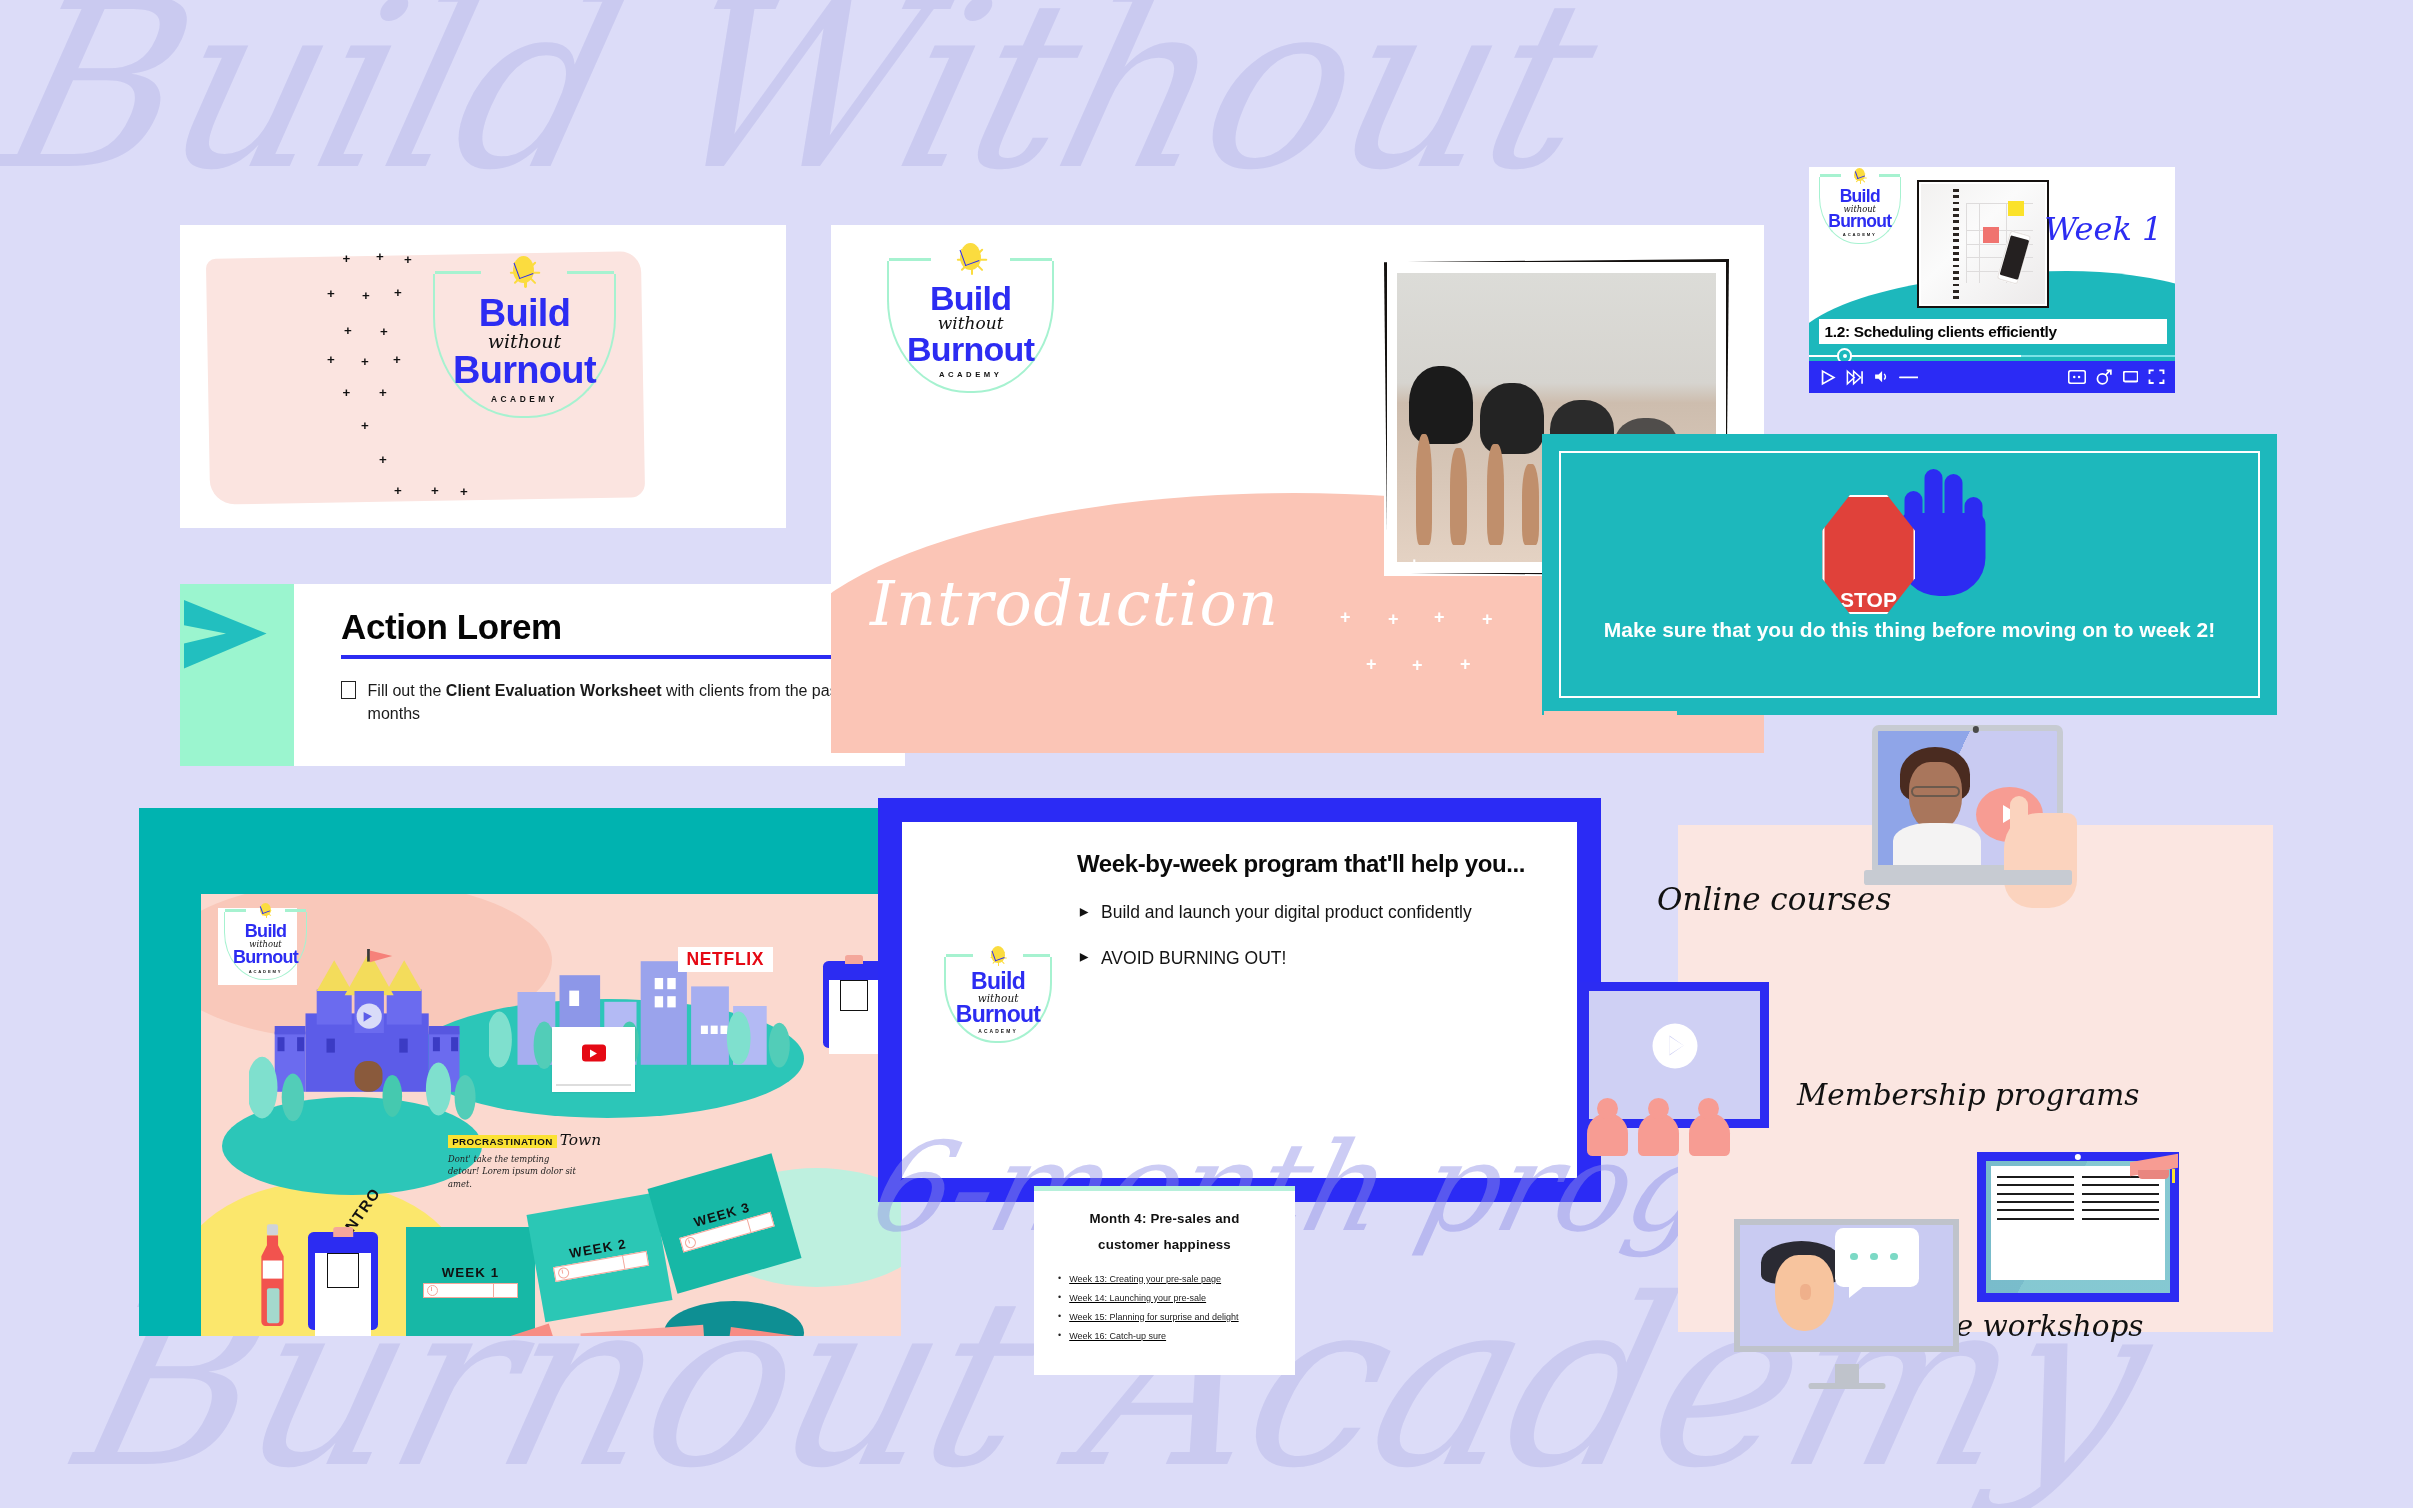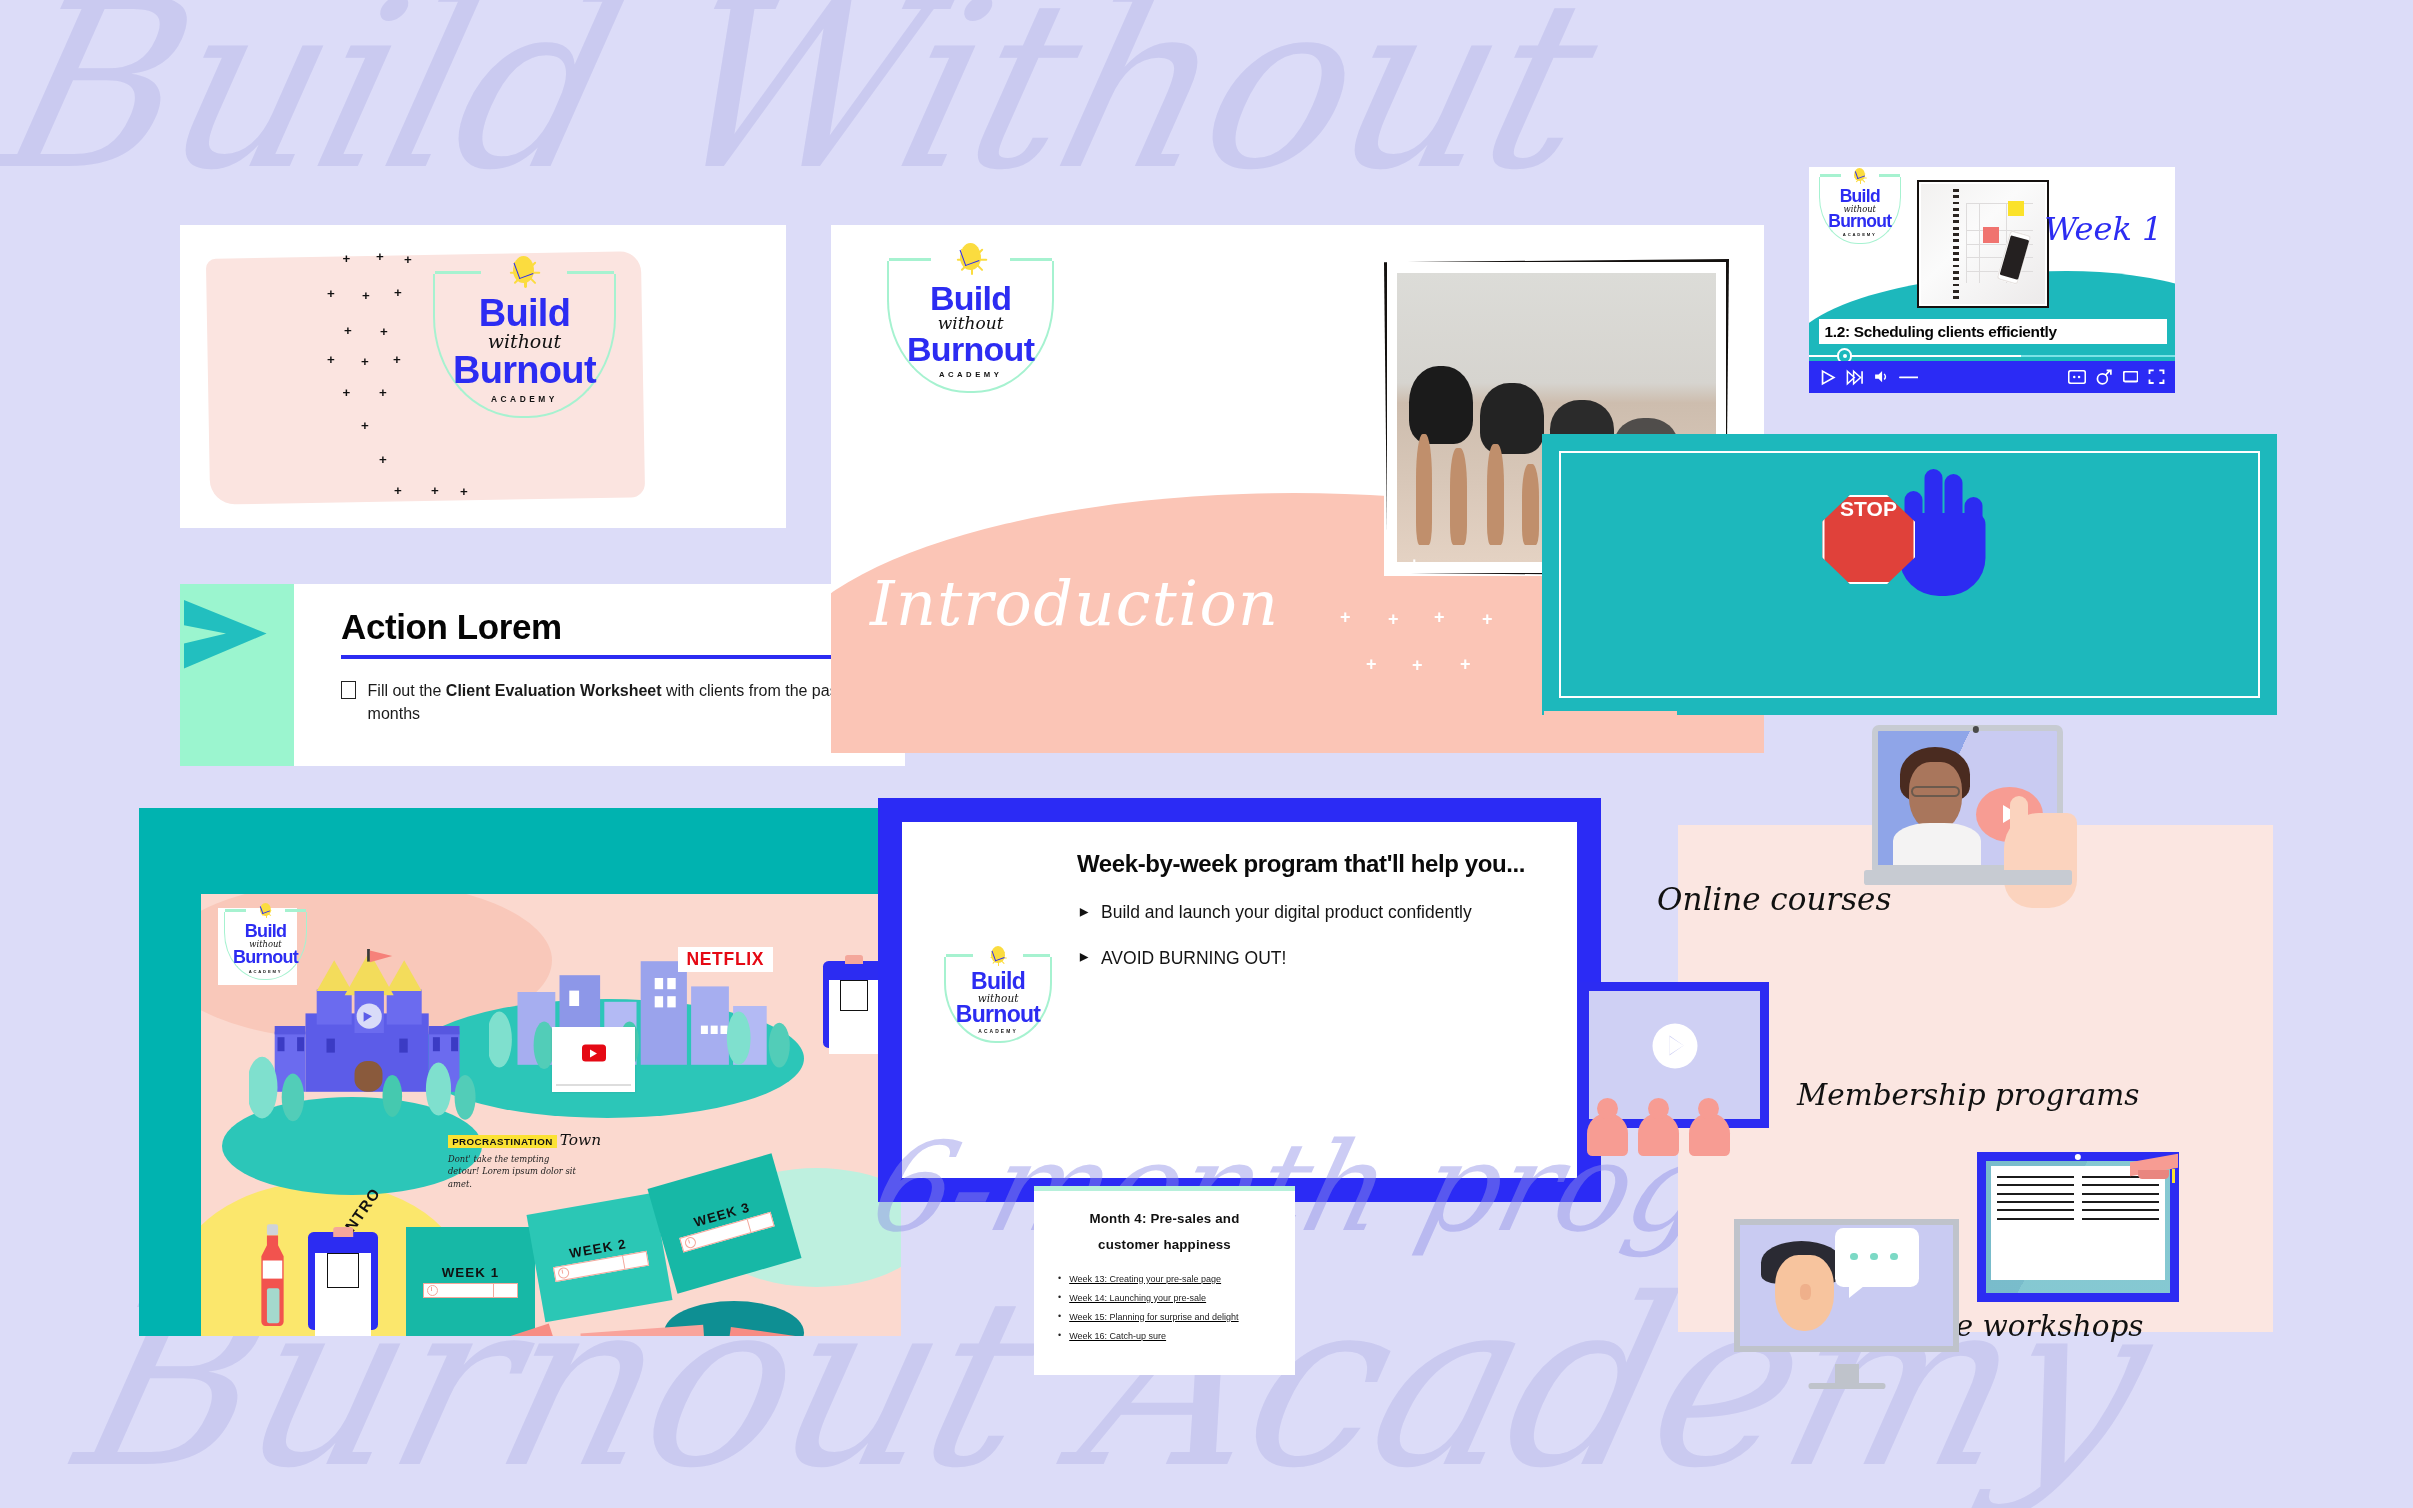--- a/index.html
+++ b/index.html
@@ -224,24 +224,24 @@
     position:absolute; left:73px; top:4.2px; width:93px; height:140px;
   }
   #card-stop .hand .palm {
     position:absolute; left:4.2px; bottom:0; width:86px; height:83px;
     background:#2C2CF2; border-radius:11.2px 11.2px 46% 46%;
   }
   #card-stop .hand .f {
     position:absolute; bottom:60px; width:18px; background:#2C2CF2; border-radius:9.8px 9.8px 0 0;
   }
   #card-stop .sign {
-    position:absolute; left:0; top:43px; width:93px; height:89px;
+    position:absolute; left:0; top:43px; width:93px; height:119px;
     background:#E0413A; border:2.8px solid #fff;
     clip-path:polygon(30% 0,70% 0,100% 30%,100% 70%,70% 100%,30% 100%,0 70%,0 30%);
-    display:flex; align-items:flex-start; justify-content:center;
+    display:flex; align-items:flex-end; justify-content:center;
   }
   #card-stop .sign span { color:#fff; font-weight:700; font-size:21px; letter-spacing:0px; }
   #card-stop .msg {
     position:absolute; left:45px; right:45px; top:180px; text-align:center;
     color:#fff; font-size:21px; font-weight:700; line-height:1.5;
   }
 
   
   #card-board { left:139px; top:808px; width:762px; height:528px; background:#00B3B0; overflow:hidden; }
   #card-board .inner { position:absolute; left:62px; top:86px; right:0; bottom:0; background:#FBD9CF; overflow:hidden; }
@@ -668,20 +668,21 @@
       <div class="palm"></div>
       <div class="f" style="left:9.8px;height:45px"></div>
       <div class="f" style="left:29.5px;height:67px"></div>
       <div class="f" style="left:49px;height:62px"></div>
       <div class="f" style="left:69px;height:39px"></div>
     </div>
     <div class="sign">
         <span>STOP</span>
       </div>
   </div>
+  <div class="msg">Make sure that you do this thing before moving on to week 2!</div>
 </div>
 
 <div class="card" id="card-board">
   <div class="inner">
     <div class="blob1"></div>
       <div class="blob-yellow"></div>
       <div class="blob-mint"></div>
     <div class="lake"></div>
     <div class="lake2"></div>
     <div class="dark-lake"></div>

